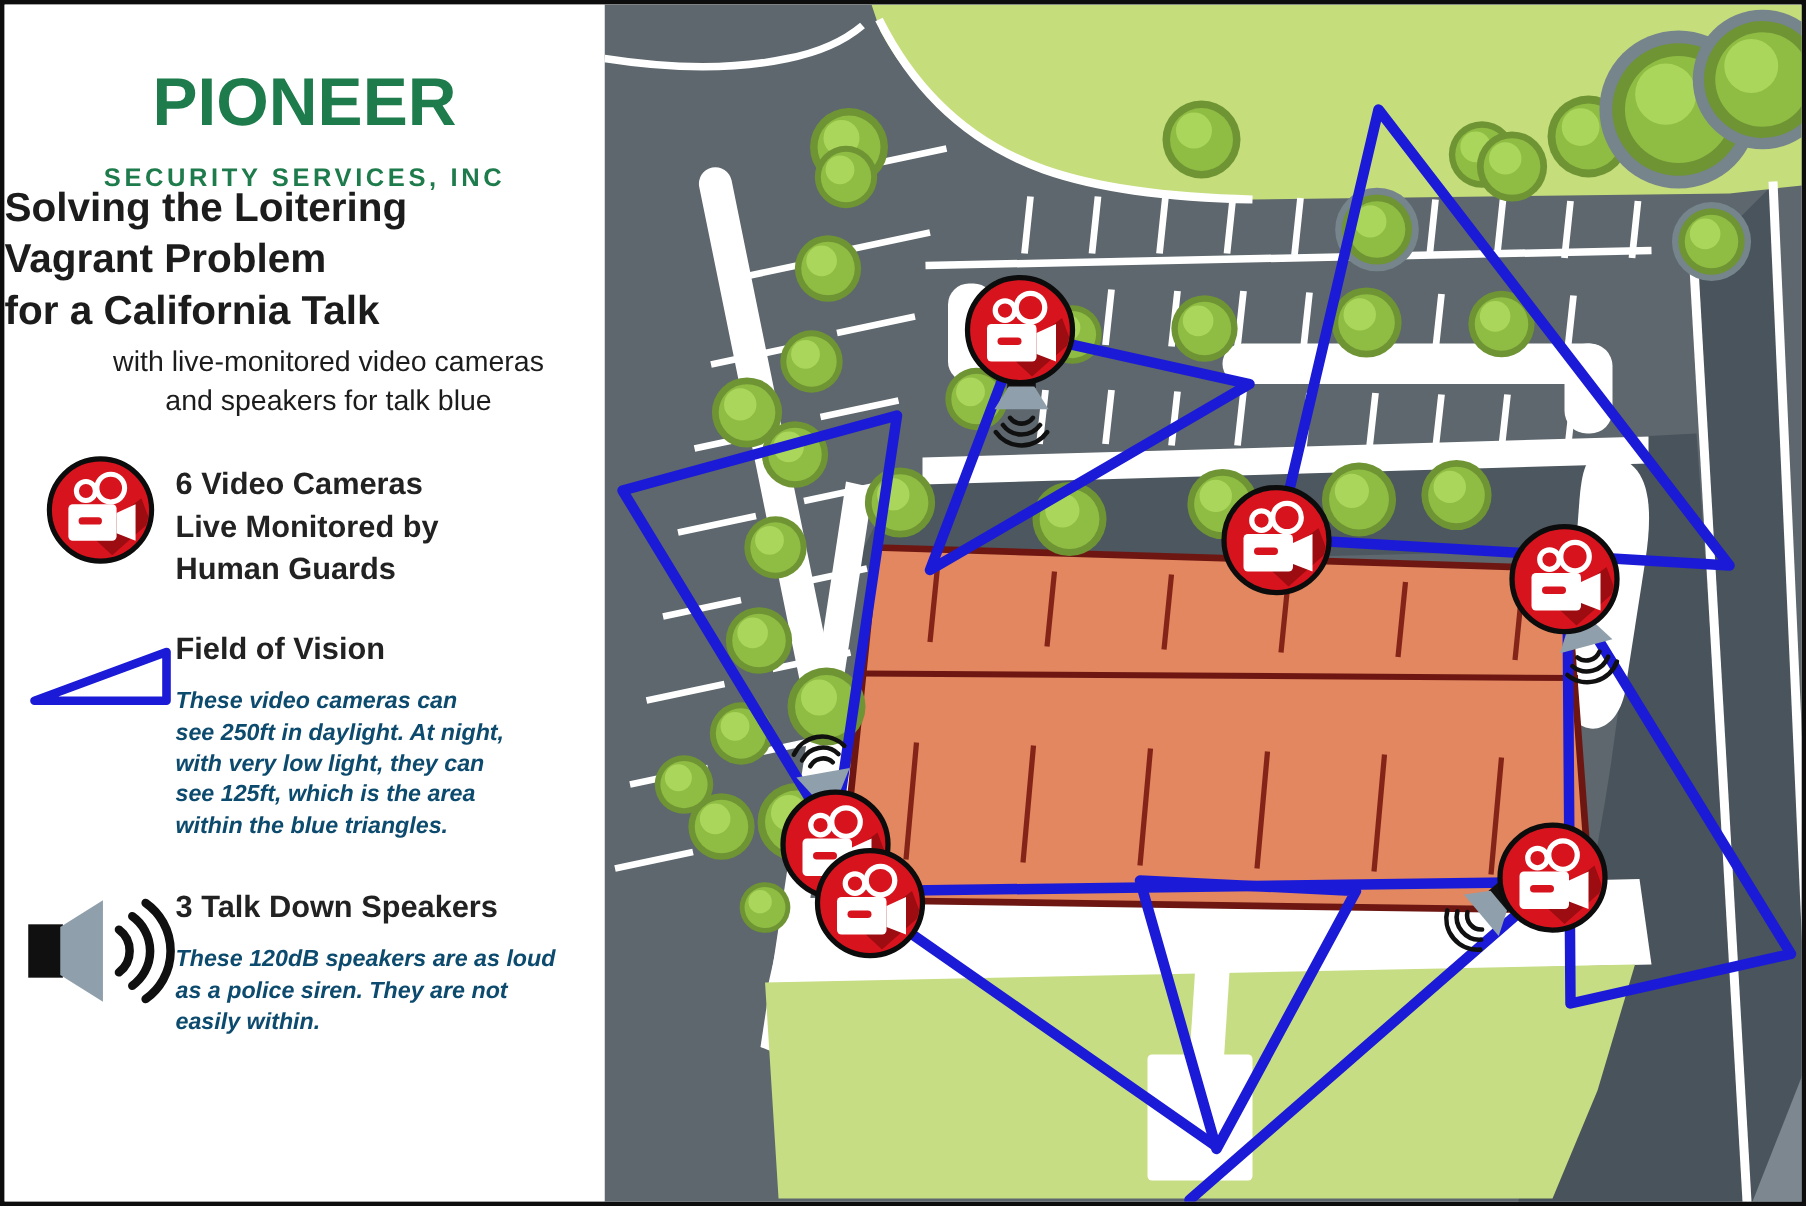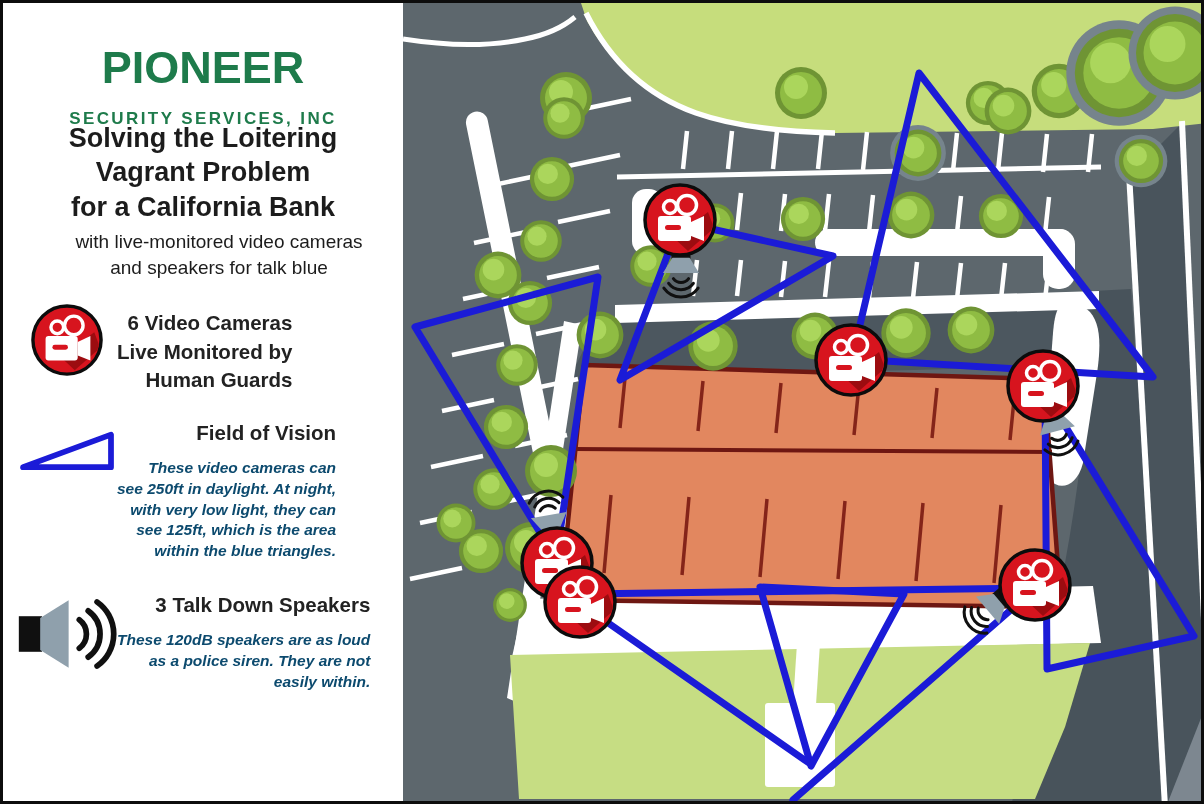--- a/index.html
+++ b/index.html
@@ -2,25 +2,25 @@
 <html><head>
 <meta charset="utf-8">
 <style>
   html,body{margin:0;padding:0;background:#e8e8e8;}
   .stage{position:relative;width:1204px;height:804px;background:#ffffff;border:3px solid #0d0d0d;
          box-sizing:border-box;overflow:hidden;font-family:"Liberation Sans","DejaVu Sans",sans-serif;}
   .panel{position:absolute;left:0;top:0;width:400px;height:100%;background:#ffffff;}
   .logo{position:absolute;top:42px;left:0;width:400px;text-align:center;color:#1e7b4b;}
   .logo-name{font-size:45px;font-weight:800;letter-spacing:0px;line-height:1;}
   .logo-tag{font-size:17px;font-weight:700;letter-spacing:2.4px;margin-top:19px;}
-  .title{position:absolute;top:118px;width:400px;text-align:center;font-size:27px;font-weight:800;
+  .title{position:absolute;top:118px;width:400px;font-size:27px;font-weight:800;
          line-height:1.27;color:#1c1c1c;}
   .subtitle{position:absolute;top:226px;width:400px;text-align:center;font-size:19px;font-weight:400;
          line-height:1.35;color:#1c1c1c;padding-left:16px;}
-  .legend-row{position:absolute;left:14px;display:flex;width:378px;text-align:right;}
+  .legend-row{position:absolute;left:14px;display:flex;width:378px;}
   .icon-box{flex:0 0 100px;display:flex;justify-content:center;align-items:flex-start;}
   .lr1{top:300px;}
   .lr2{top:416px;}
   .lr3{top:588px;}
   .legend-heading{font-size:20.5px;font-weight:700;color:#222222;line-height:1.4;}
   .lr1 .legend-heading{padding-top:6px;}
   .legend-desc{font-style:italic;font-weight:700;font-size:15.5px;line-height:1.35;color:#0c4a6e;margin-top:10px;}
   .lr2 .icon-box{padding-top:8px;}
   .lr3 .icon-box{padding-top:4px;}
   #site-map{position:absolute;left:400px;top:0;width:804px;height:804px;display:block;}
@@ -33,21 +33,21 @@
   <div class="panel">
 
     <div class="logo">
       <div class="logo-name">PIONEER</div>
       <div class="logo-tag">SECURITY SERVICES, INC</div>
     </div>
 
     <div class="title">
       <span>Solving the Loitering</span><br>
       <span>Vagrant Problem</span><br>
-      <span>for a California Bank</span>
+      <span>for a California Talk</span>
     </div>
 
     <div class="subtitle">
       <span>with live-monitored video cameras</span><br>
       <span>and speakers for talk blue</span>
     </div>
 
     <div class="legend-row lr1">
       <div class="icon-box">
         <svg width="74" height="74" viewBox="-38 -38 76 76">

